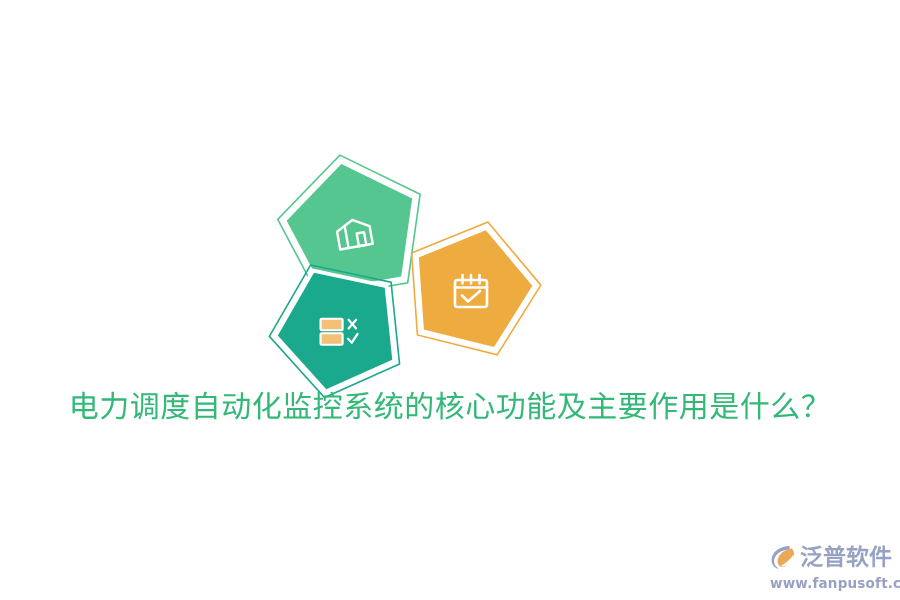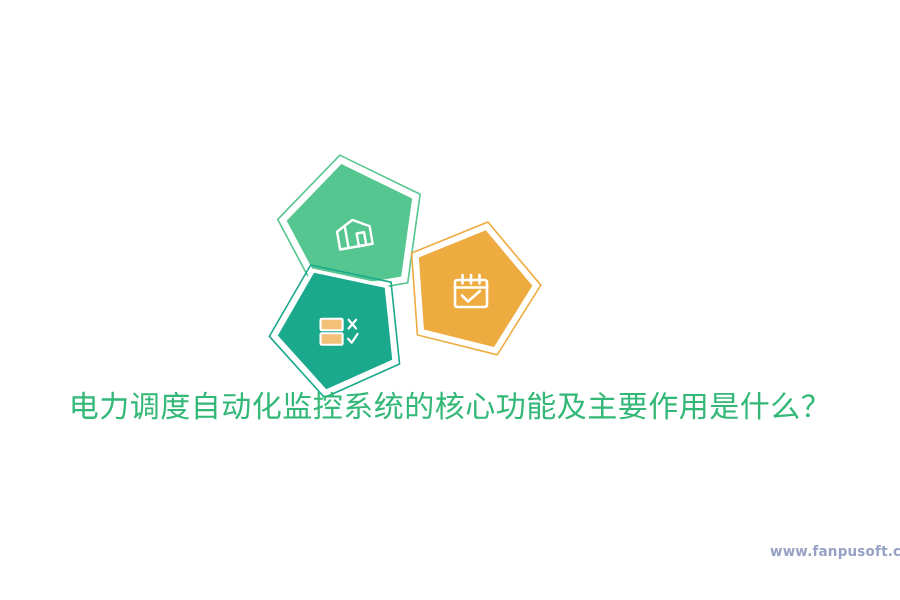--- a/index.html
+++ b/index.html
@@ -158,16 +158,24 @@
       </g>
 
     </svg>
   </div>
 
   <div class="title-wrap">
     <span class="title-text">电力调度自动化监控系统的核心功能及主要作用是什么？</span>
   </div>
 
   <div class="watermark">
+    <div class="wm-row">
+      <svg class="wm-mark" viewBox="0 0 34 34" xmlns="http://www.w3.org/2000/svg">
+        <path d="M24.5 4.5 C13 4.5 4 12 4 20.5 C4 26 7.5 30 12.5 30.5 C7.8 27.8 5.8 23 7.5 18.5 C9.6 12.8 16.2 8.5 24.5 8.5 Z" fill="#8e9ac0"></path>
+        <path d="M27 7 C18.5 8.8 12.5 13.5 11 19.5 C10.2 23 11.5 26.2 14 28 C22 28.8 28.5 23.5 29.5 15.5 C29.9 12.2 28.9 9.2 27 7 Z" fill="#e8a24a"></path>
+        <path d="M14.5 27.2 C20.6 23.6 25.8 19.2 29.3 14.2 C29.6 17 29 19.8 27.6 22.2 C25.2 26.2 20.2 28.4 14.5 27.2 Z" fill="#ffffff"></path>
+      </svg>
+      <span class="wm-name">泛普软件</span>
+    </div>
     <div class="wm-url">www.fanpusoft.com</div>
   </div>
 
 </div>
 
 </body></html>

